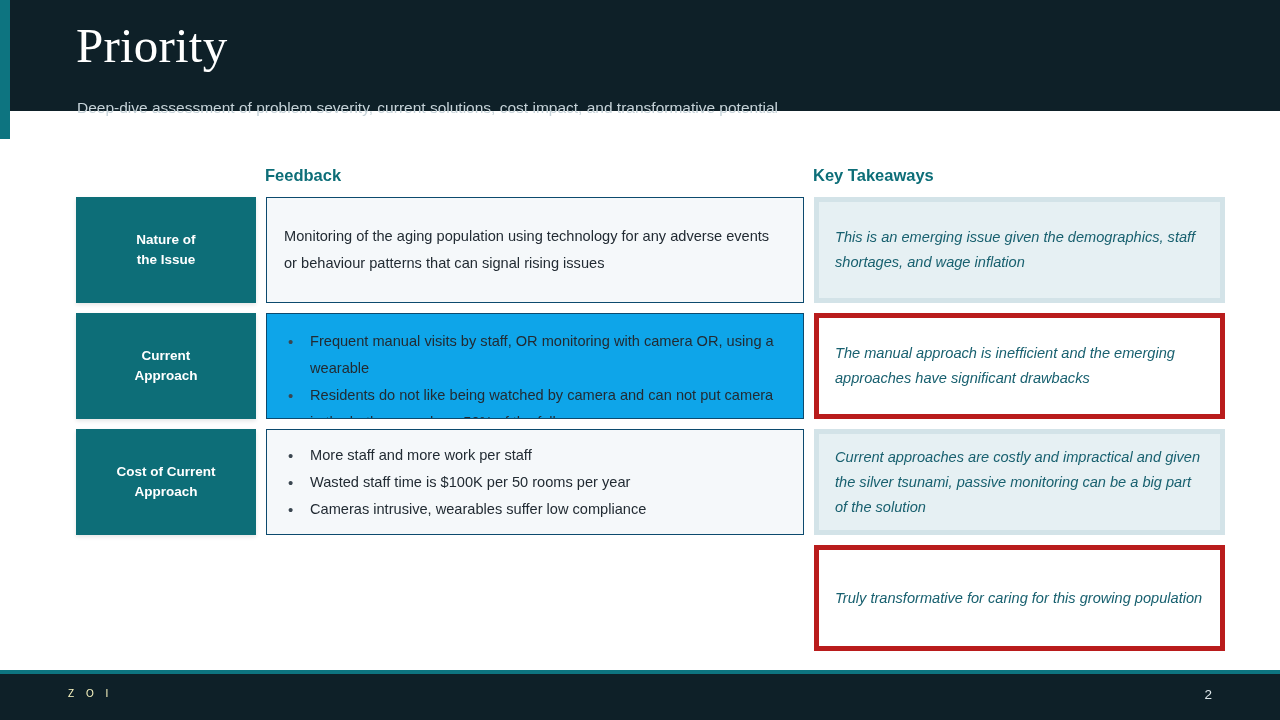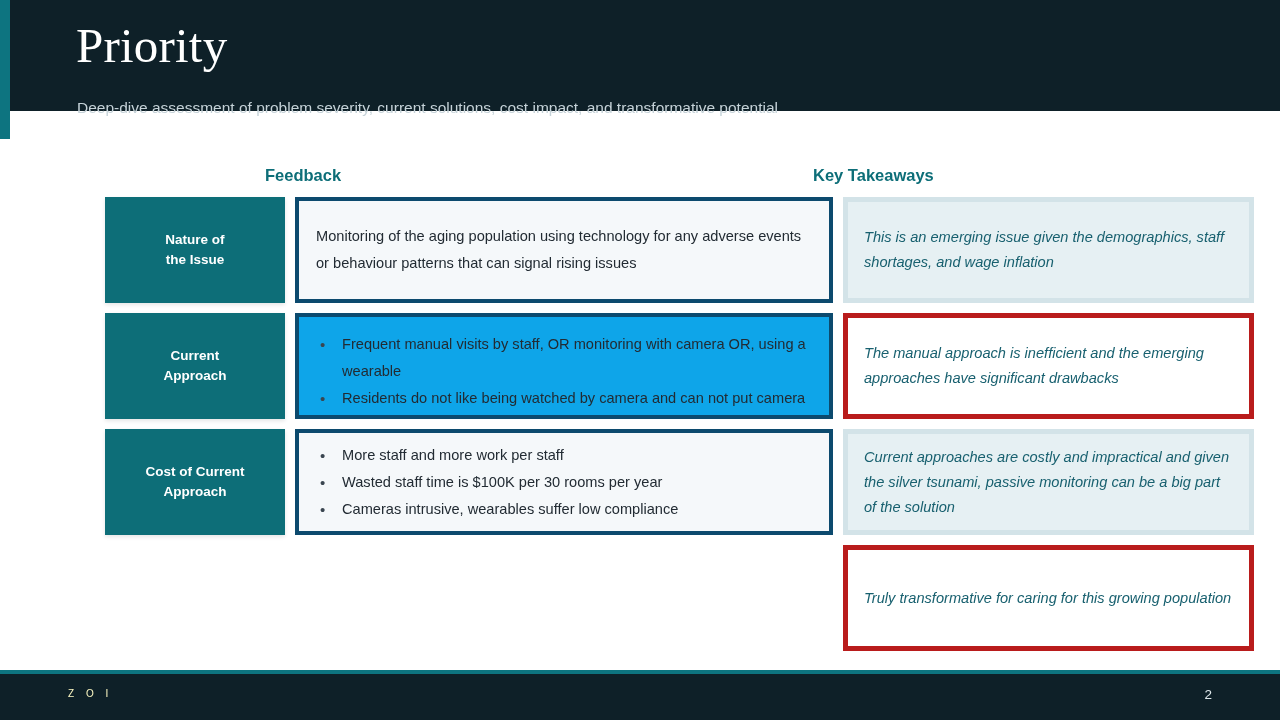--- a/index.html
+++ b/index.html
@@ -71,21 +71,20 @@
   }
   .colhead.feedback { left: 265px; top: 166px; }
   .colhead.takeaways { left: 813px; top: 166px; }
 
   
   .table {
     position: absolute;
     left: 0;
     top: 197px;
     width: 1184px;
-    padding-left: 29px;
   }
   .row {
     position: relative;
     height: 116px;
     margin-bottom: 0px;
   }
   .row + .row { margin-top: 0px; }
 
   .label-box {
     position: absolute;
@@ -106,21 +105,21 @@
     box-shadow: 0 2px 4px rgba(0,0,0,0.10);
   }
   .label-box span { display: block; }
 
   .feedback-cell {
     position: absolute;
     left: 266px;
     width: 538px;
     height: 106px;
     box-sizing: border-box;
-    border: 4px solid #0c4a6e;
+    border: 1px solid #0c4a6e;
     padding: 14px 18px 12px 17px;
     font-size: 14.6px;
     line-height: 27px;
     color: #222b33;
     overflow: hidden;
   }
   .feedback-cell.shaded { background: #f5f8fa; }
   .feedback-cell.plain  { background: #0ea5e9; }
   .feedback-cell.center {
     display: flex;
@@ -245,21 +244,21 @@
     <div class="row">
       <div class="label-box">
         <div>
           <span>Cost of Current</span>
           <span>Approach</span>
         </div>
       </div>
       <div class="feedback-cell shaded center">
         <ul class="bullets">
           <li>More staff and more work per staff</li>
-          <li>Wasted staff time is $100K per 30 rooms per year</li>
+          <li>Wasted staff time is $100K per 50 rooms per year</li>
           <li>Cameras intrusive, wearables suffer low compliance</li>
         </ul>
       </div>
       <div class="takeaway-cell shaded">
         <div>Current approaches are costly and impractical and given the silver tsunami, passive monitoring can be a big part of the solution</div>
       </div>
     </div>
 
     <div class="row">
       <div class="takeaway-cell plain">

